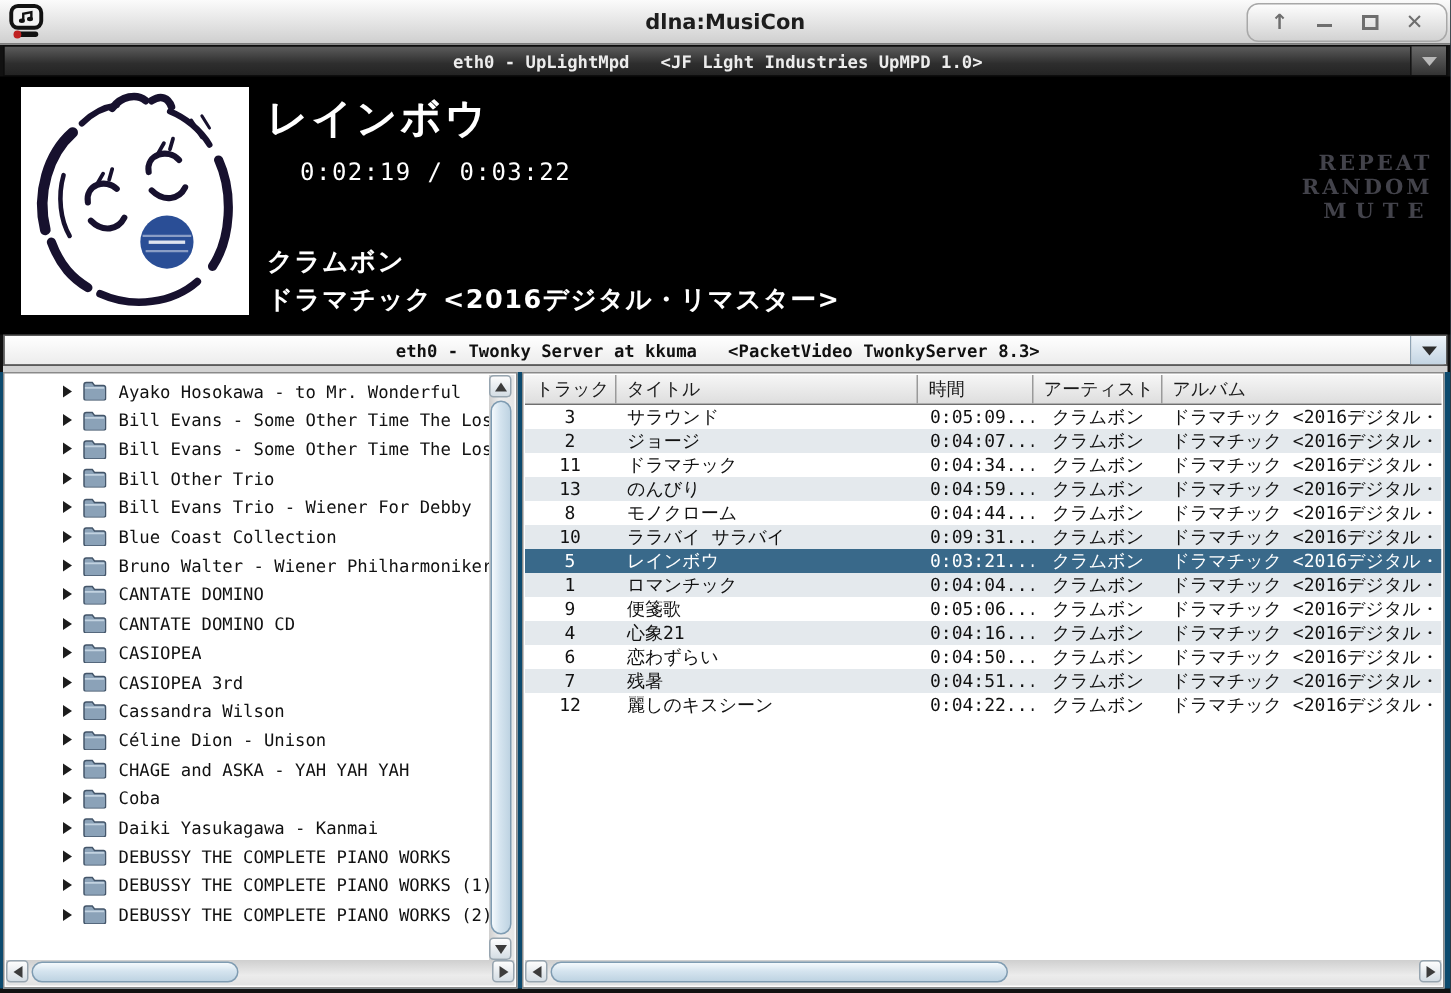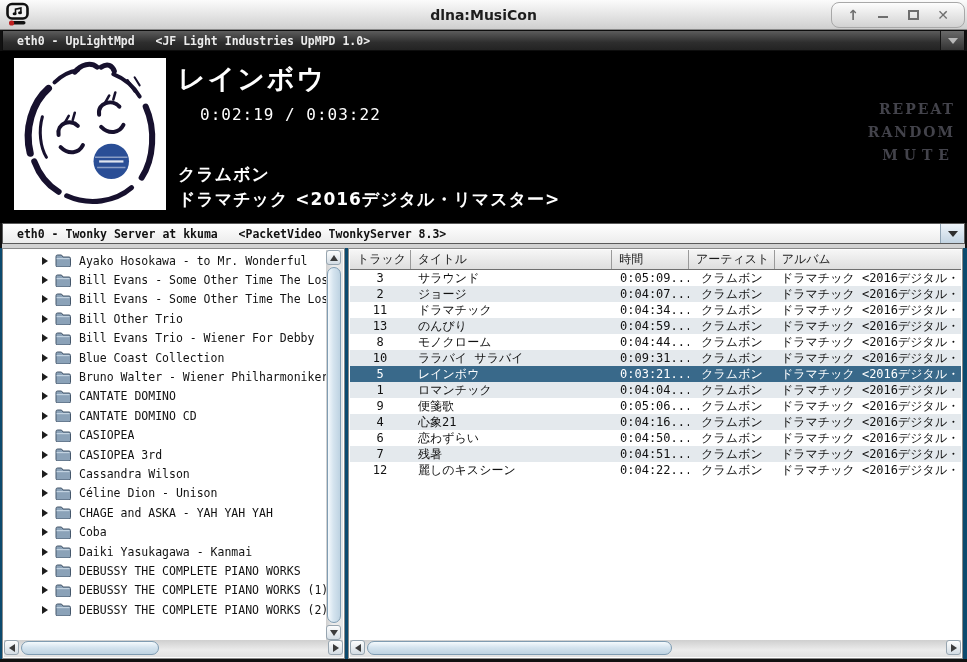--- a/index.html
+++ b/index.html
@@ -22,42 +22,42 @@
   .wc-min-g{width:10px;height:2px;background:#6e6e6e;margin-top:4px;}
   .wc-max-g{width:11px;height:10px;border:2px solid #6e6e6e;}
 
   
   .combo{position:absolute;left:2px;right:2px;height:21px;display:flex;align-items:center;}
   .combo-dark{top:30px;background:linear-gradient(#5c5c5c,#2e2e2e 60%,#232323);
     border:1px solid #0d0d0d;color:#ececec;}
   .combo-light{top:223px;background:linear-gradient(#ffffff,#ececec);
     border:1px solid #5a5a5a;color:#111;}
   .combo-text{flex:1;padding-left:14px;font-size:11.5px;font-weight:bold;white-space:pre;
-    overflow:hidden;}
+    overflow:hidden;text-align:center;}
   .combo-btn{width:24px;height:100%;display:flex;align-items:center;justify-content:center;}
   .combo-dark .combo-btn{border-left:1px solid #141414;background:linear-gradient(#6a6a6a,#333);}
   .combo-light .combo-btn{border-left:1px solid #8fa3b4;background:linear-gradient(#eef4fa,#c3d4e2);
     border-radius:0 2px 2px 0;}
   .arr-down{width:0;height:0;border-left:5px solid transparent;border-right:5px solid transparent;}
   .combo-dark .arr-down{border-top:6px solid #b9b9b9;}
   .combo-light .arr-down{border-top:6px solid #2e2e2e;}
 
   
   .nowplaying{position:absolute;left:0;top:51px;width:100%;height:172px;background:#000;}
   .art{position:absolute;left:14px;top:7px;width:152px;height:152px;background:#fff;}
   .np-title{position:absolute;left:178px;top:10px;color:#fff;font-size:27px;font-weight:bold;
     letter-spacing:2px;}
   .np-time{position:absolute;left:200px;top:54px;color:#fff;font-size:16px;
     font-family:"DejaVu Sans Mono",monospace;letter-spacing:1px;}
   .np-artist{position:absolute;left:178px;top:112px;color:#fff;font-size:17px;font-weight:bold;
     letter-spacing:1px;}
   .np-album{position:absolute;left:178px;top:137px;color:#fff;font-size:17px;font-weight:bold;
     letter-spacing:1px;white-space:nowrap;}
   .np-toggles{position:absolute;right:12px;top:50px;display:flex;flex-direction:column;
-    align-items:flex-end;gap:7px;}
+    align-items:flex-end;gap:0;}
   .np-toggle{font-family:"DejaVu Serif","Liberation Serif",serif;font-weight:bold;
     font-size:14px;color:#43434b;letter-spacing:2px;cursor:default;}
   .np-toggle.wide{letter-spacing:6px;}
 
   .band{position:absolute;left:2px;right:2px;top:244px;height:4px;background:#d2d2d2;}
 
   
   .main{position:absolute;left:0;top:248px;width:100%;height:411px;background:#0c4a6e;}
   .panel{position:absolute;top:0;height:411px;background:#fff;border:1px solid #8a8a8a;}
   .tree-panel{left:2px;width:343px;}

